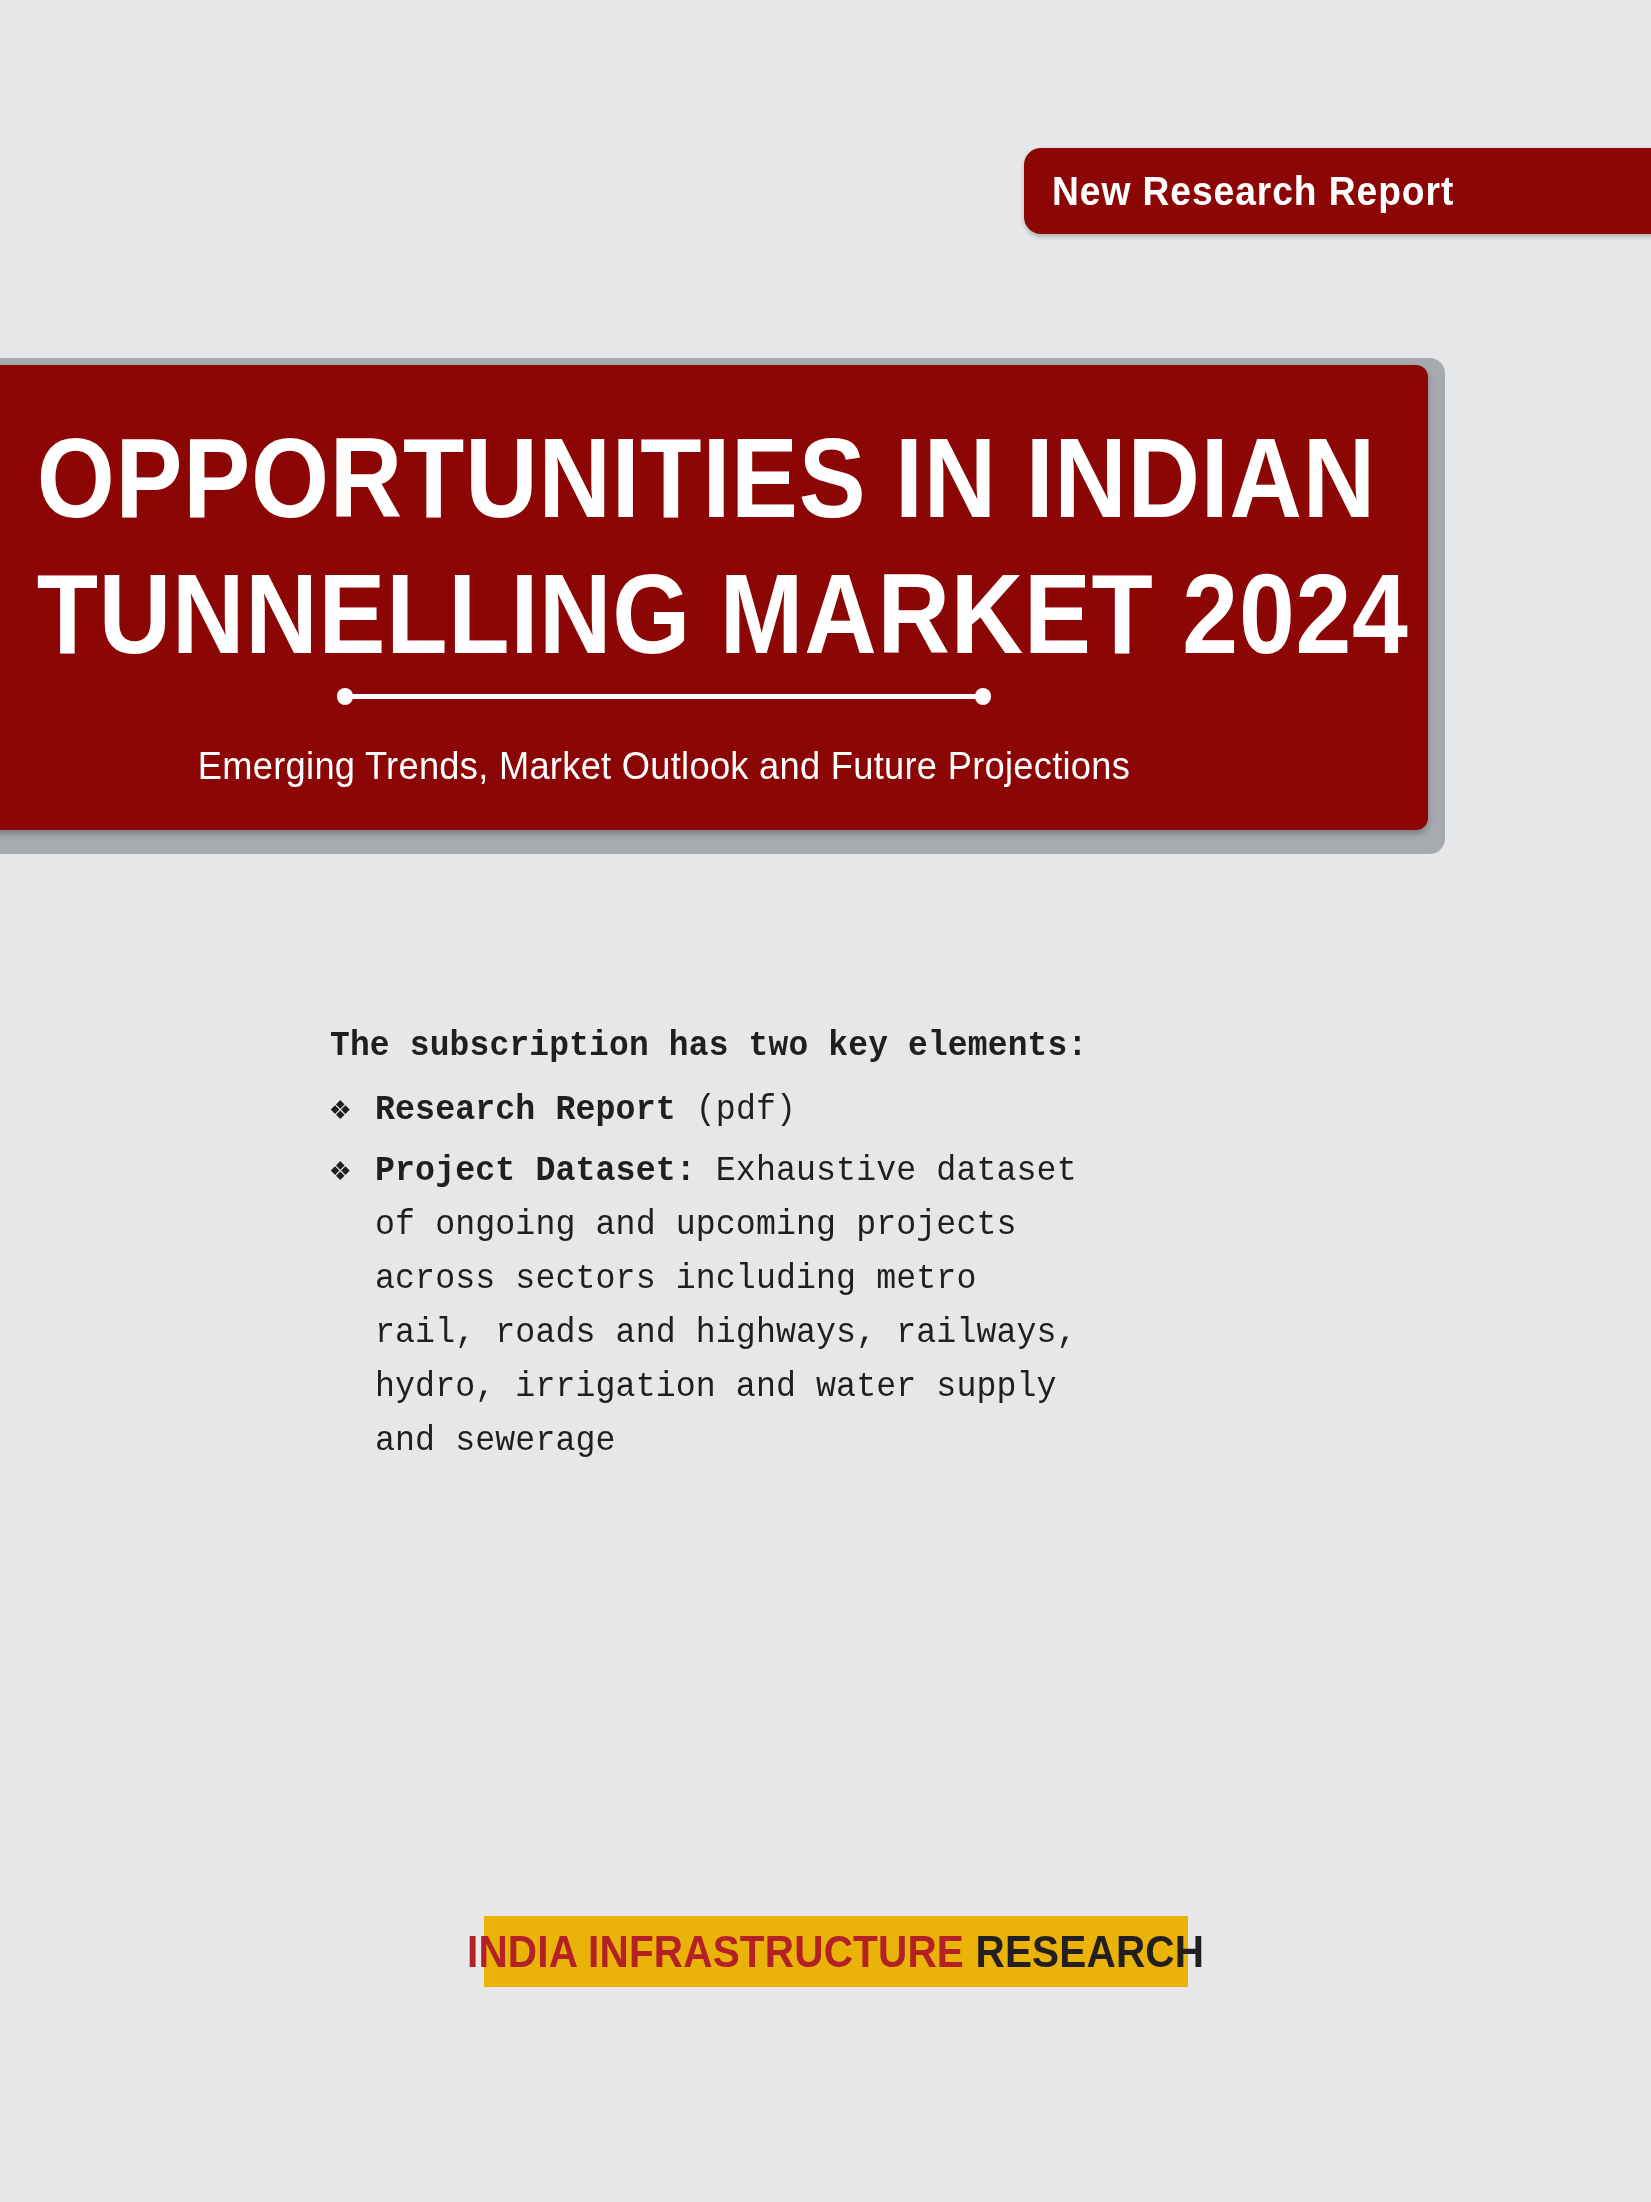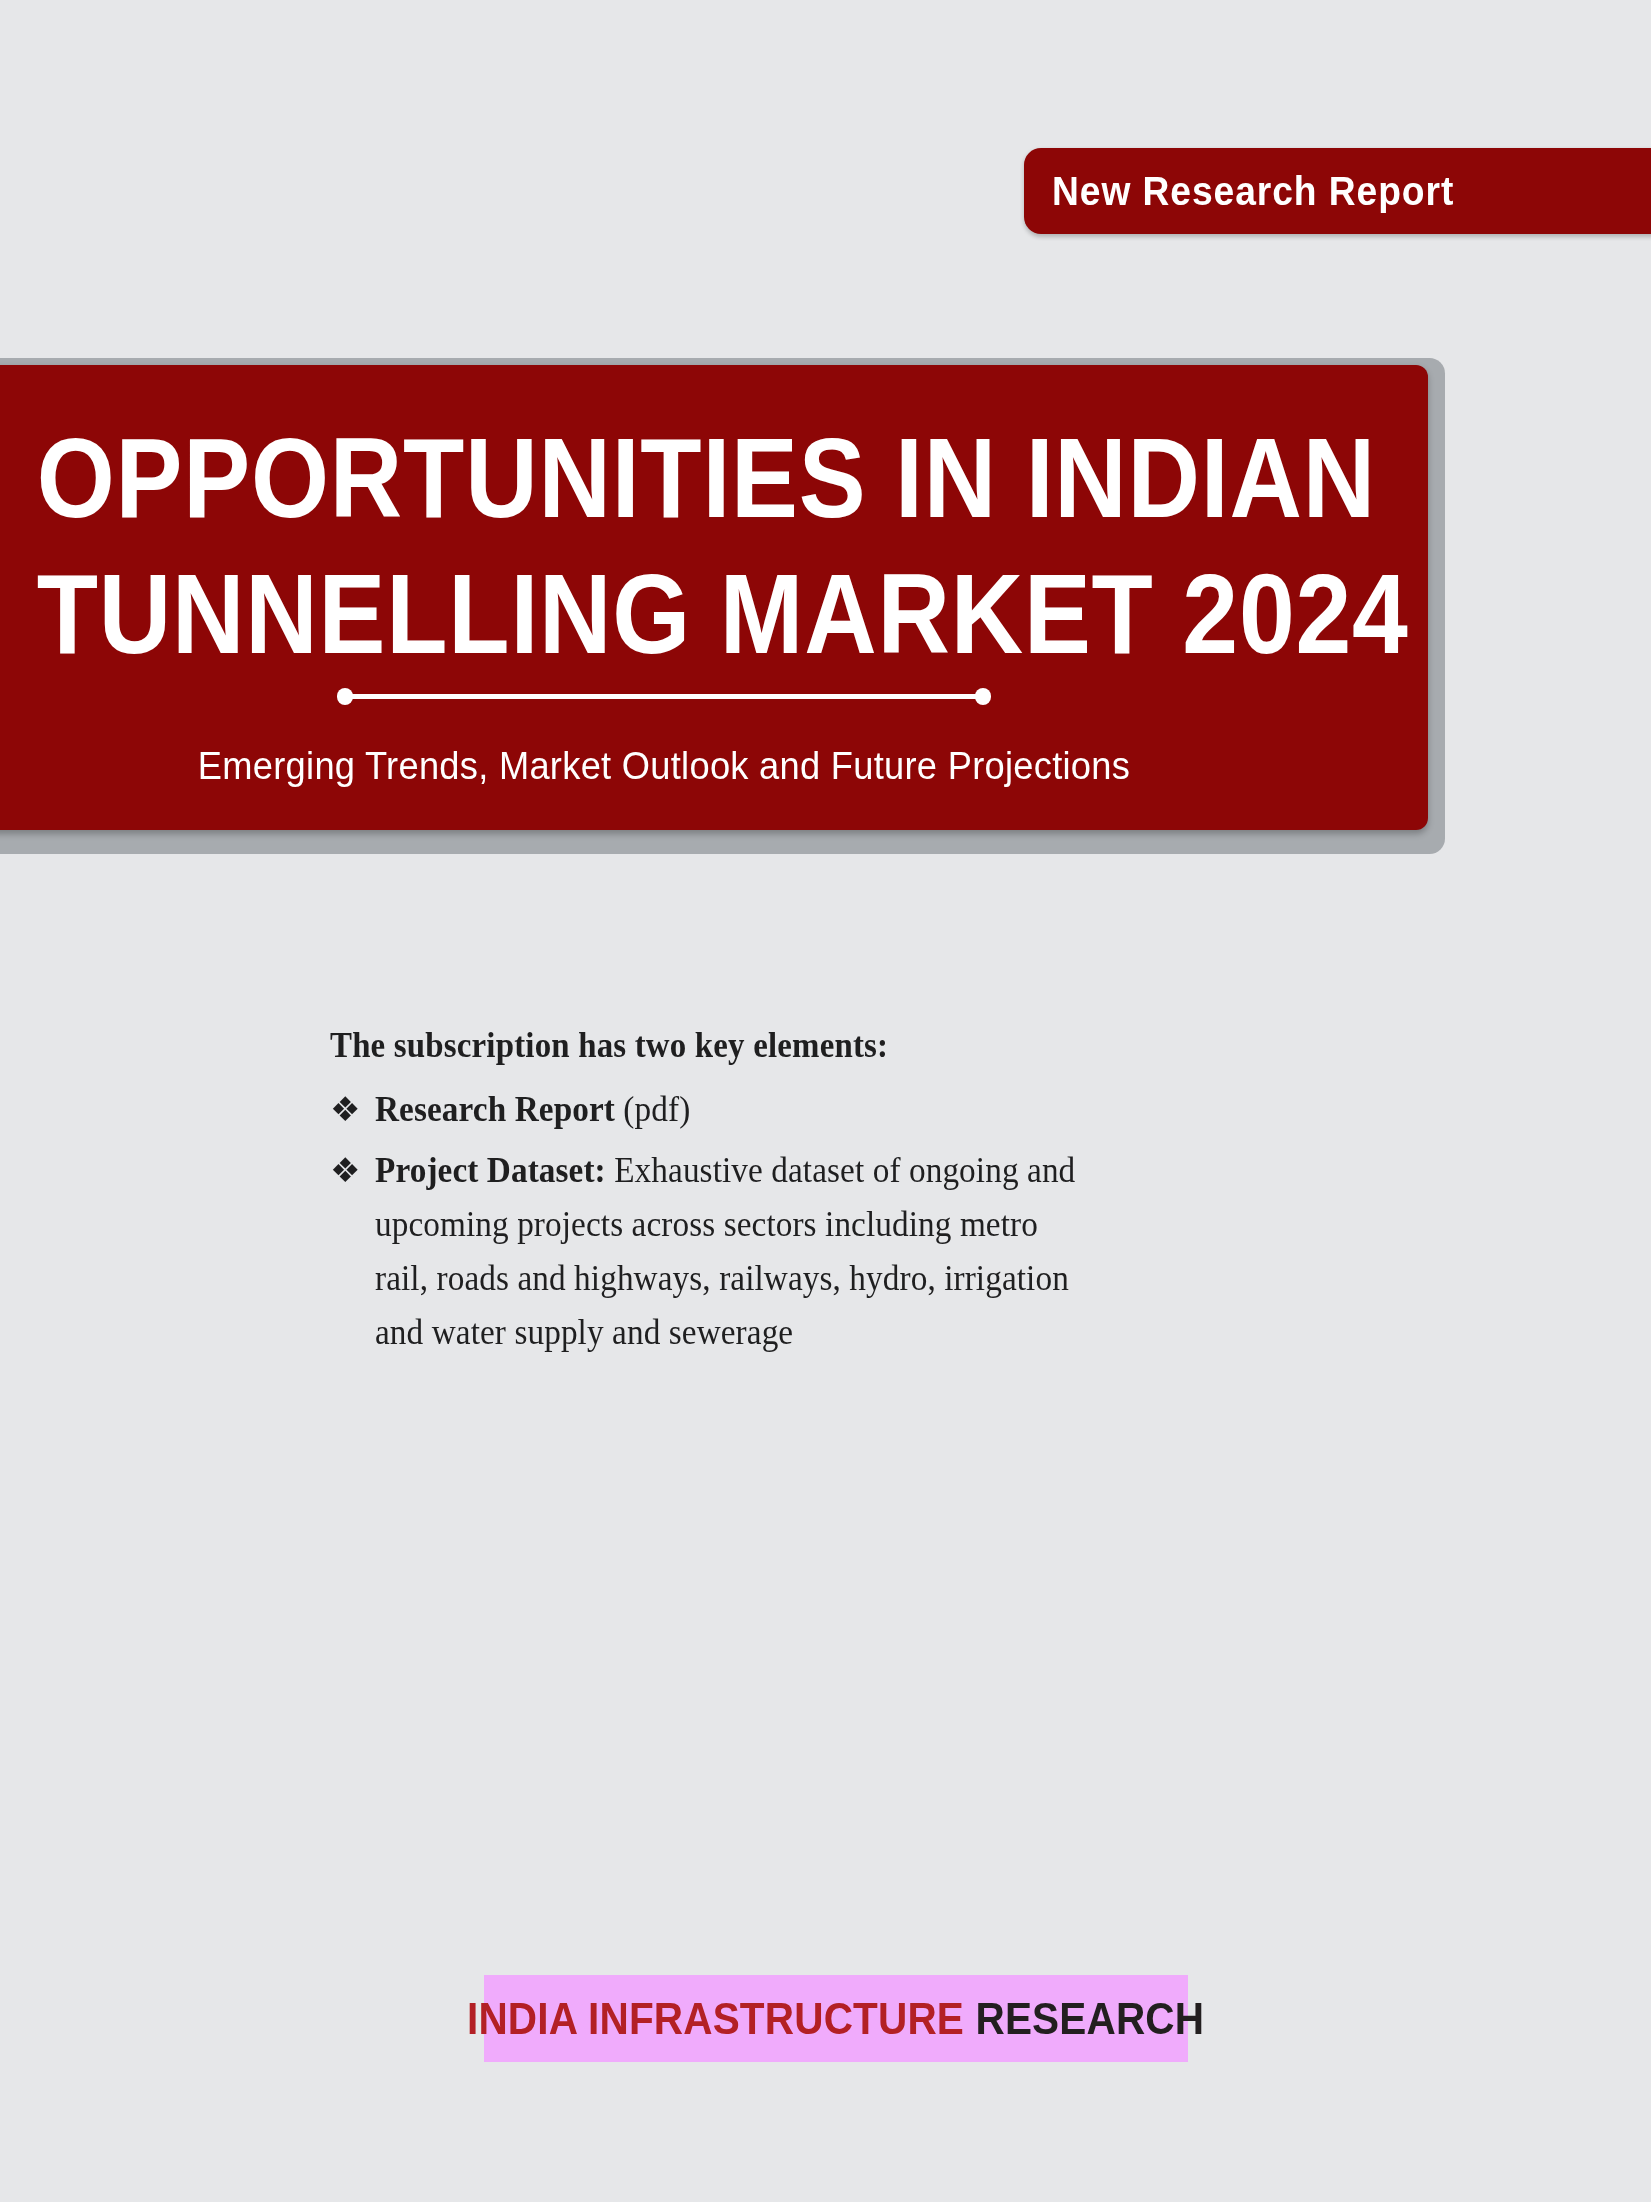--- a/index.html
+++ b/index.html
@@ -136,21 +136,21 @@
     white-space: nowrap;
   }
 
   
   .subscription {
     position: absolute;
     left: 330px;
     top: 1026px;
     width: 912px;
     color: #1f1f20;
-    font-family: Liberation Serif, serif;
+    font-family: Liberation Mono, monospace;
   }
   .sub-heading {
     font-size: 35px;
     font-weight: bold;
     letter-spacing: 0.2px;
     transform: scaleX(0.94);
     transform-origin: left center;
     margin-bottom: 17px;
     white-space: nowrap;
   }
@@ -176,24 +176,24 @@
     max-width: 757px;
   }
   .bullet-text b {
     font-weight: bold;
   }
 
   
   .logo-band {
     position: absolute;
     left: 484px;
-    top: 1975px;
+    top: 1916px;
     width: 704px;
-    height: 87px;
-    background: #f0abfc;
+    height: 71px;
+    background: #eab308;
     display: flex;
     align-items: center;
     justify-content: center;
   }
   .logo-text {
     font-family: "Liberation Sans Narrow", "Liberation Sans", sans-serif;
     font-size: 45px;
     font-weight: bold;
     letter-spacing: 0.2px;
     transform: scaleX(0.9);

